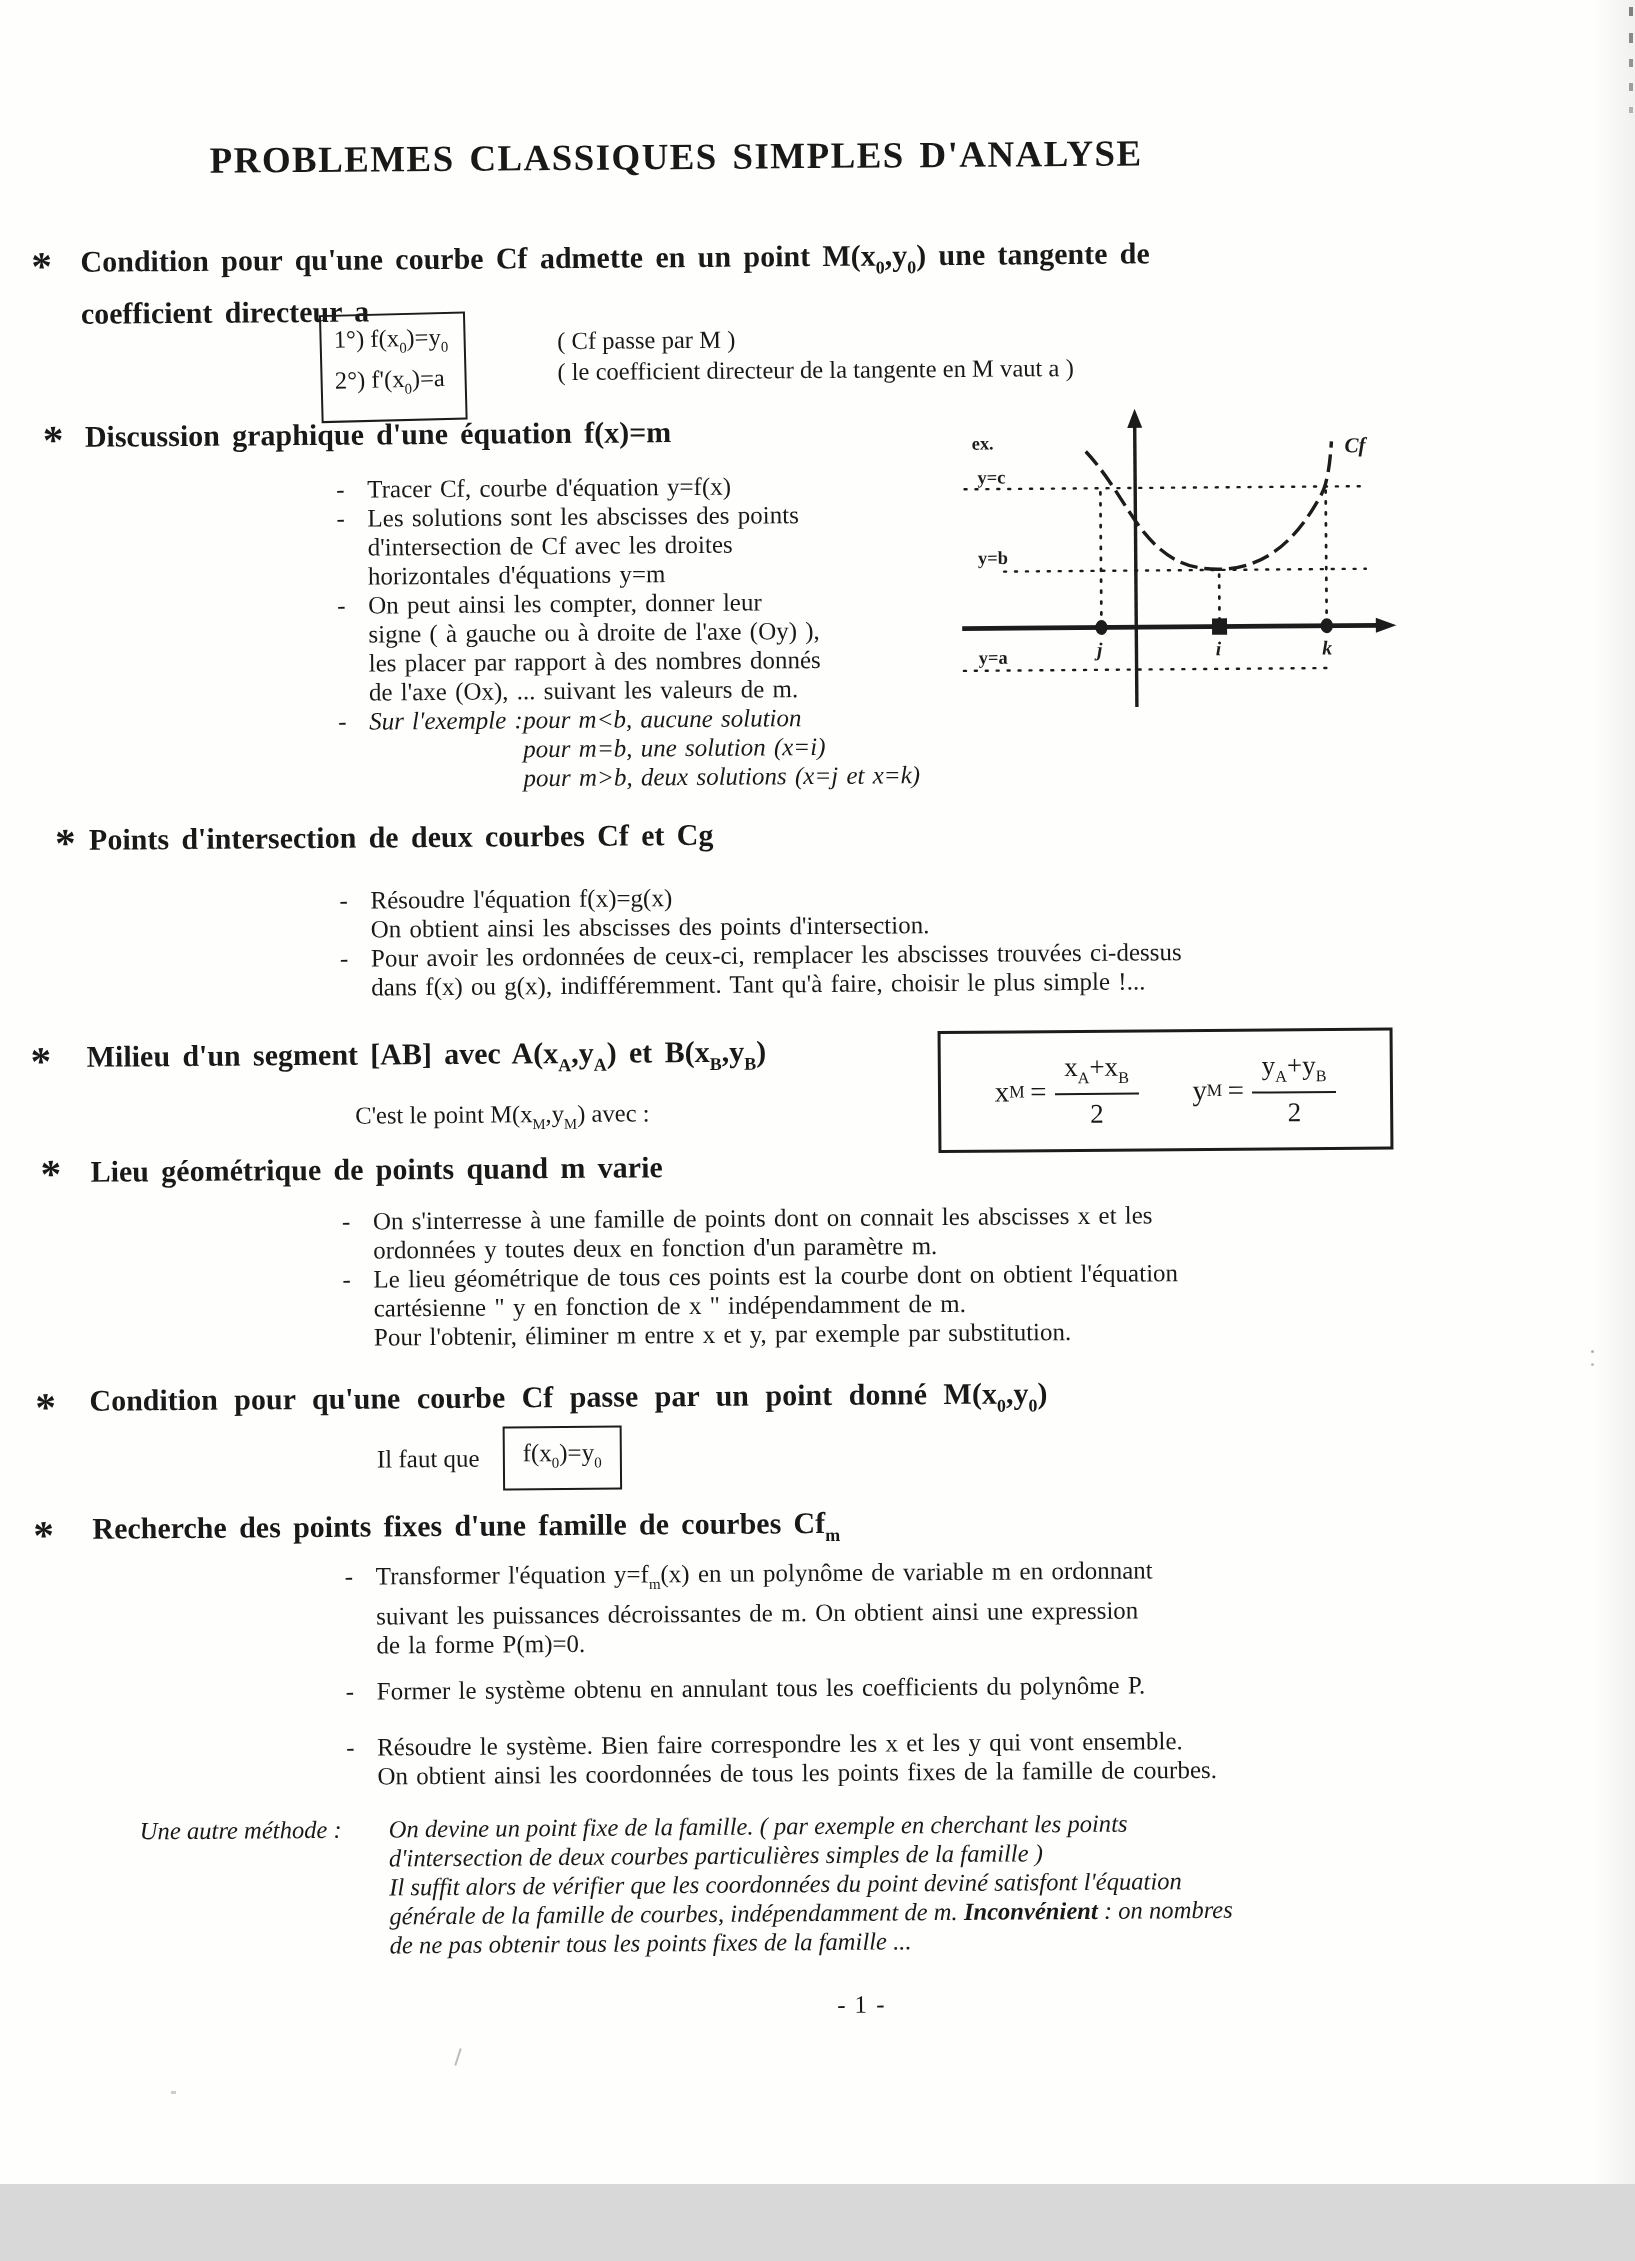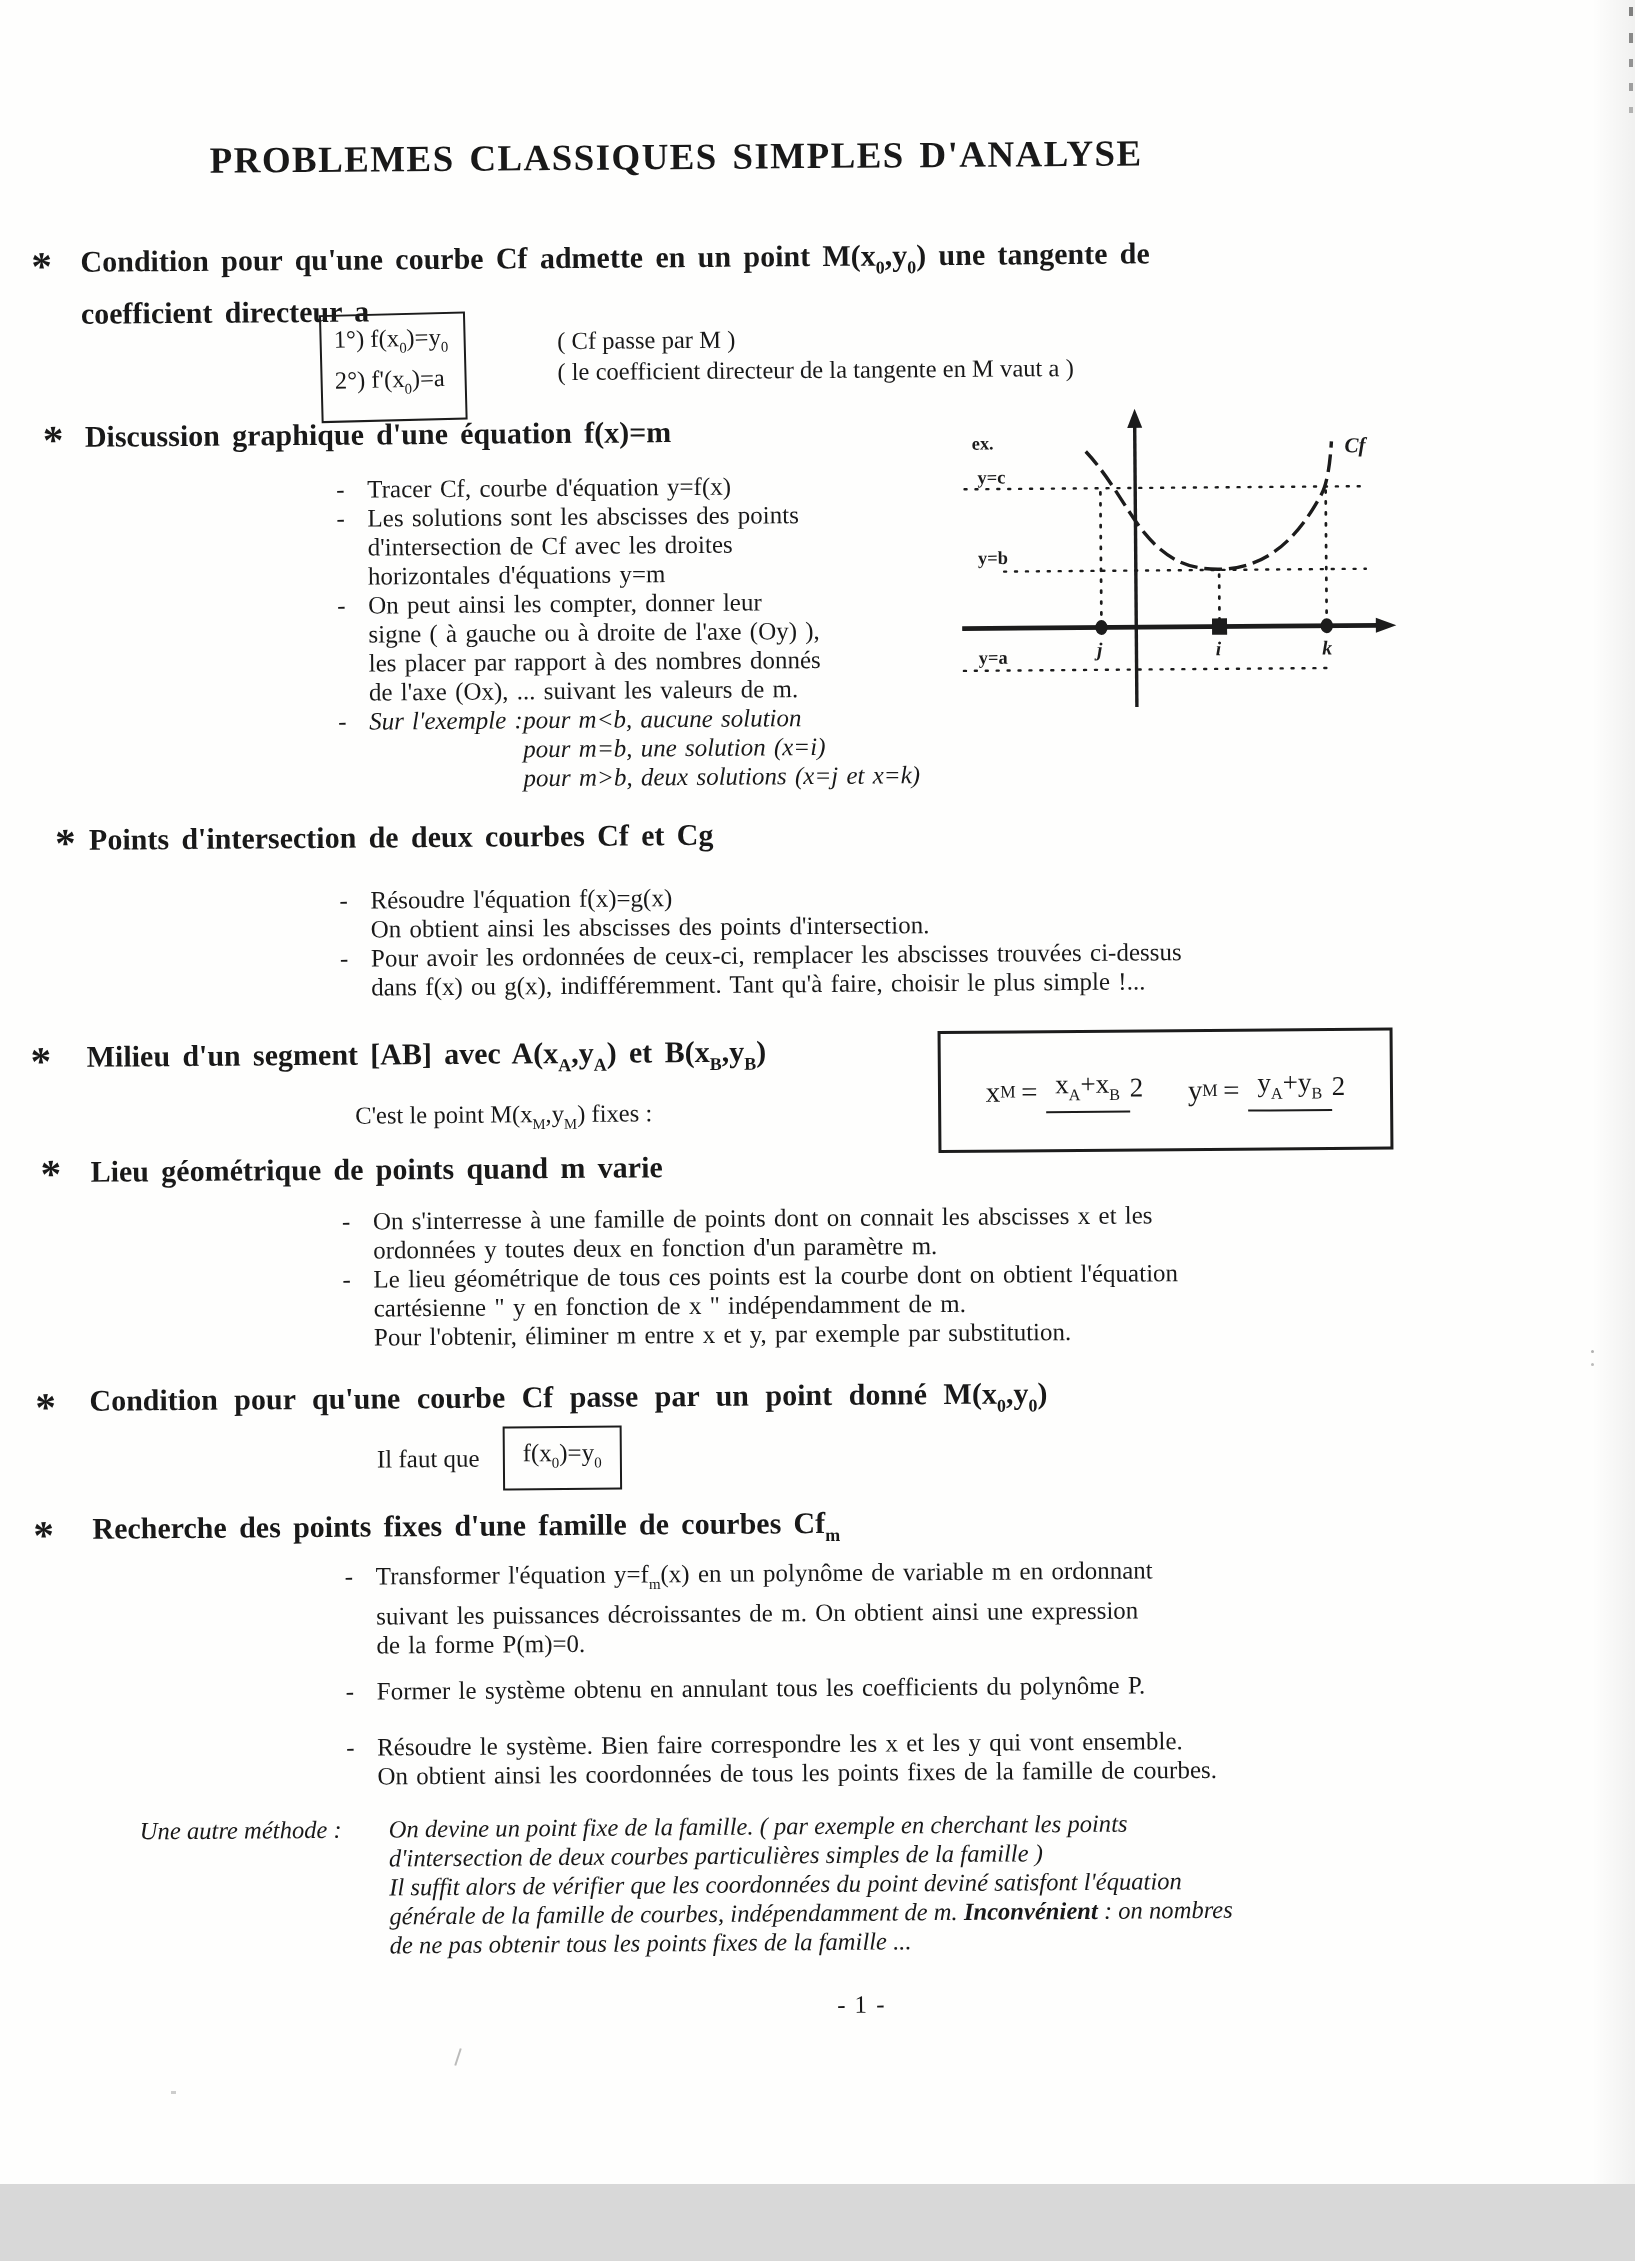--- a/index.html
+++ b/index.html
@@ -13,21 +13,21 @@
   .star{position:absolute;font-size:41px;font-weight:700;line-height:41px}
   .note{position:absolute;font-size:24.6px;white-space:nowrap}
   .bullets{position:absolute;font-size:25px;line-height:29px;white-space:nowrap;word-spacing:2px}
   .brow{display:flex;align-items:flex-start}
   .dash{width:31px;flex:none}
   .sb{font-size:0.60em;vertical-align:-0.45em;word-spacing:0}
   .fbox{position:absolute;border:2.7px solid #1c1c1c;padding:6.8px 15px 13.7px 12.3px;font-size:24.6px;line-height:31px;
         transform:rotate(-1deg);white-space:nowrap}
   .mbox{position:absolute;border:3.4px solid #1c1c1c;display:flex;align-items:center;justify-content:space-evenly;font-size:29px}
   .formula{display:flex;align-items:center;white-space:nowrap}
-  .frac{display:inline-flex;flex-direction:row;align-items:flex-start;margin-left:8.2px;font-size:27px}
+  .frac{display:inline-flex;flex-direction:column;align-items:center;margin-left:8.2px;font-size:27px}
   .num{padding:0 9.6px 5.5px;border-bottom:2.7px solid #1c1c1c}
   .den{padding-top:4.1px}
   .fbox3{display:inline-block;border:2.7px solid #1c1c1c;padding:11px 18px 16.4px;margin-left:23px;font-size:25px;white-space:nowrap}
   .it{font-style:italic}
   .other{position:absolute;display:flex;font-size:24.6px;line-height:29px;font-style:italic;white-space:nowrap}
   .olabel{width:249px;flex:none}
   .pagenum{position:absolute;font-size:25px;letter-spacing:1.4px}
   svg text{fill:#1c1c1c;font-family:"Liberation Serif","DejaVu Serif",serif;font-weight:700;font-size:27px}
   svg text.git{font-style:italic;font-size:29px}
   svg text.gcf{font-style:italic;font-size:31px}
@@ -143,21 +143,21 @@
           <div>dans f(x) ou g(x), indifféremment. Tant qu'à faire, choisir le plus simple !...</div>
         </div>
       </div>
     </div>
 
     <span class="star" style="left:31px;top:1035px">*</span>
     <div class="head" style="left:87px;top:1031px">
       <span>Milieu d'un segment [AB] avec A(x</span><span class="sb">A</span><span>,y</span><span class="sb">A</span><span>) et B(x</span><span class="sb">B</span><span>,y</span><span class="sb">B</span><span>)</span>
     </div>
     <div class="note" style="left:355px;top:1098px">
-      <span>C'est le point M(x</span><span class="sb">M</span><span>,y</span><span class="sb">M</span><span>) fixes :</span>
+      <span>C'est le point M(x</span><span class="sb">M</span><span>,y</span><span class="sb">M</span><span>) avec :</span>
     </div>
     <div class="mbox" style="left:938px;top:1032px;width:455px;height:122px">
       <div class="formula">
         <span>x</span>
           <span class="sb">M</span>
           <span style="margin-left:5.5px">=</span>
         <span class="frac">
           <span class="num"><span>x</span><span class="sb">A</span><span>+x</span><span class="sb">B</span></span>
           <span class="den">2</span>
         </span>

